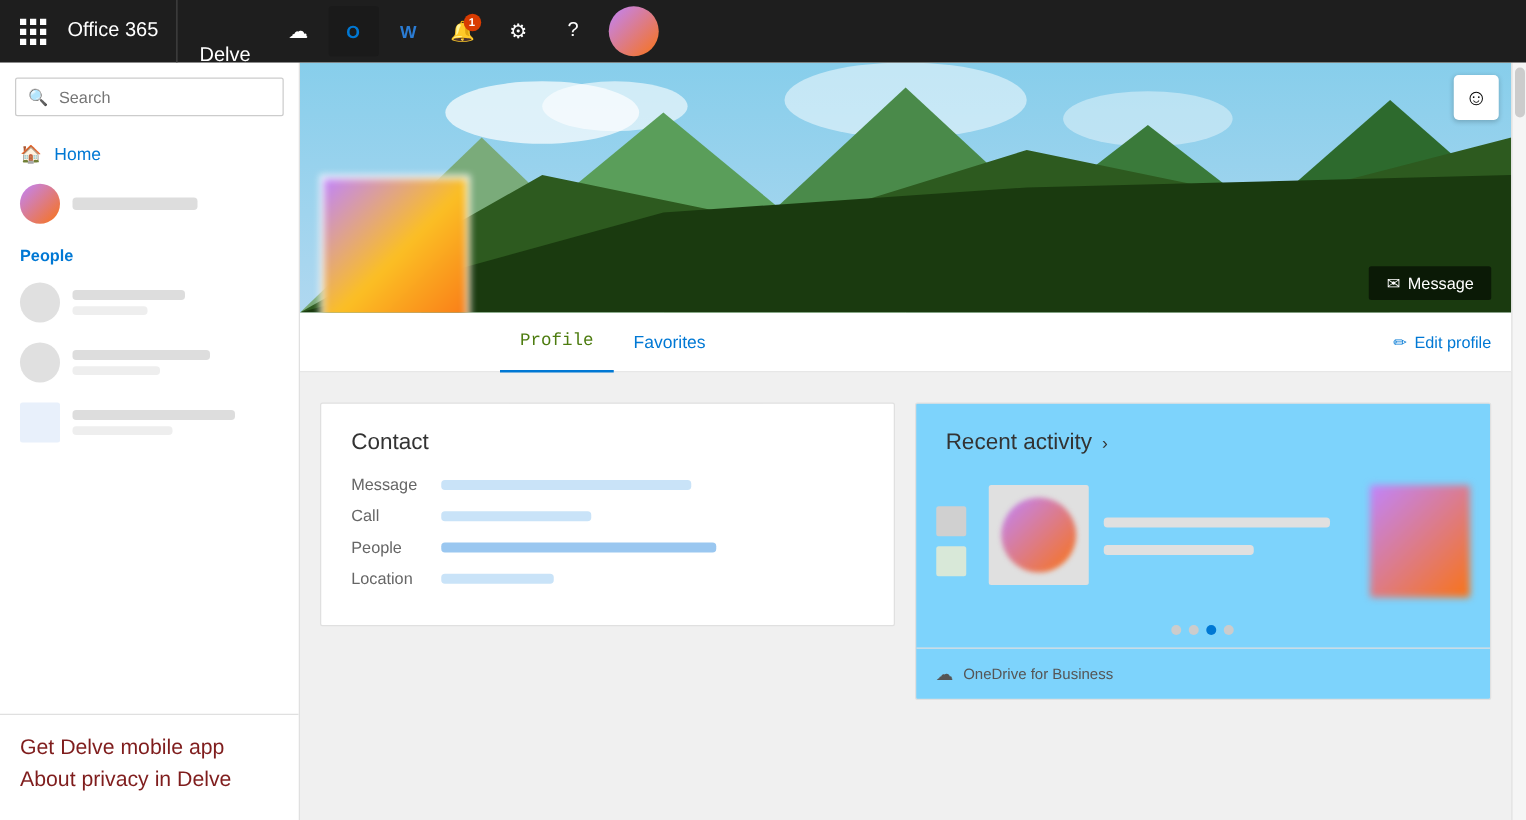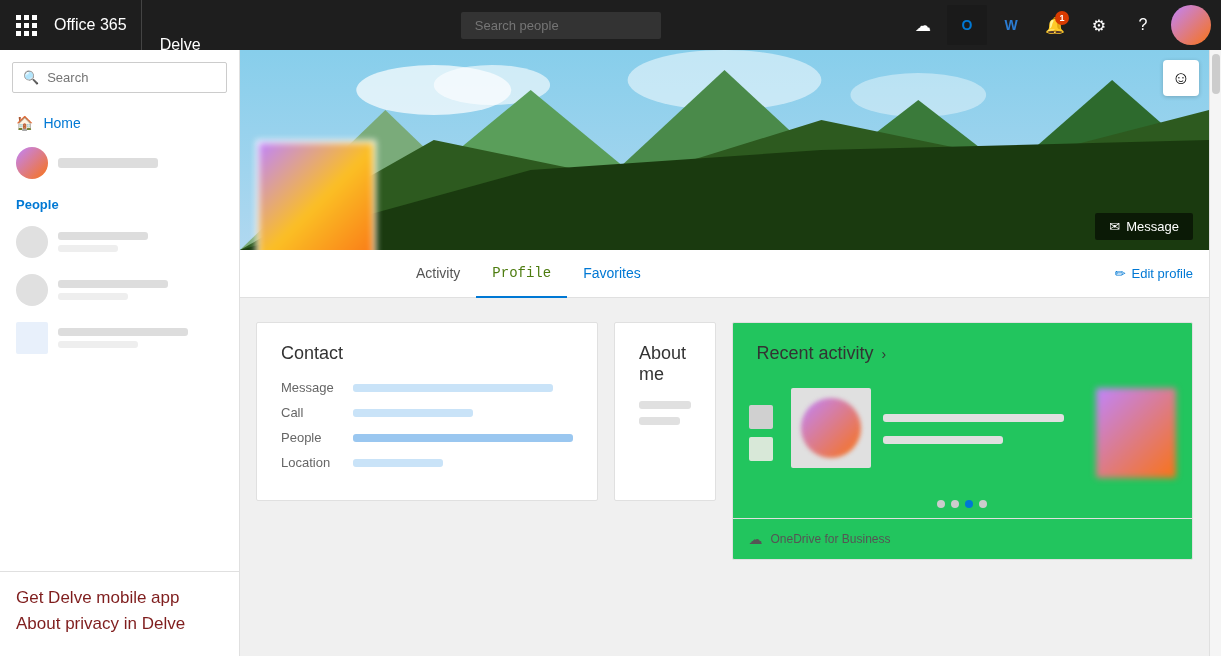--- a/index.html
+++ b/index.html
@@ -185,21 +185,21 @@
       height: 8px; background: #c9e3f8; border-radius: 3px;
     }
     .contact-value-bar.email { background: #9ac7f0; }
 
     .about-text-bar {
       height: 8px; background: #e0e0e0; border-radius: 3px; margin-bottom: 8px;
     }
 
     
     .right-card {
-      background: #22c55e; border: 1px solid #e0e0e0; border-radius: 2px;
+      background: #7dd3fc; border: 1px solid #e0e0e0; border-radius: 2px;
       flex: 1; padding: 0; overflow: hidden; display: flex; flex-direction: column;
     }
     .right-card-header {
       padding: 20px 24px 12px;
       font-size: 18px; color: #333; font-weight: 300;
       display: flex; align-items: center; gap: 8px;
     }
     .right-card-header .arrow { font-size: 14px; color: #333; }
 
     .activity-preview {
@@ -249,23 +249,20 @@
       <div class="waffle-dot"></div>
         <div class="waffle-dot"></div>
         <div class="waffle-dot"></div>
     </div>
   </div>
   <div class="top-nav-office">
     <span>Office 365</span>
   </div>
   <div class="top-nav-app">
     <span>Delve</span>
-  </div>
-  <div class="top-nav-search">
-    <input type="text" placeholder="Search people" style="">
   </div>
   <div class="top-nav-icons">
     <div class="nav-icon">☁</div>
     <div class="nav-icon" style="color:#0078d4; background:#1a1a1a;">
       <span style="font-weight:bold; font-size:14px;">O</span>
     </div>
     <div class="nav-icon" style="color:#2b7cd3;">
       <span style="font-weight:bold; font-size:14px;">W</span>
     </div>
     <div class="nav-icon">
@@ -374,23 +371,20 @@
         <span>✉</span>
         <span>Message</span>
       </button>
 
       <button class="cover-smile-btn">
         <span>☺</span>
       </button>
     </div>
 
     <div class="profile-tabs">
-      <div class="tab">
-        <span>Activity</span>
-      </div>
       <div class="tab active">
         <span>Profile</span>
       </div>
       <div class="tab tab-favorites">
         <span>Favorites</span>
       </div>
       <button class="edit-profile-btn">
         <span>✏</span>
         <span>Edit profile</span>
       </button>
@@ -414,25 +408,20 @@
           <div class="contact-row">
             <span class="contact-label">People</span>
             <div class="contact-value-bar email" style="width:220px;"></div>
           </div>
           <div class="contact-row">
             <span class="contact-label">Location</span>
             <div class="contact-value-bar" style="width:90px;"></div>
           </div>
         </div>
 
-        <div class="card">
-          <div class="card-title">About me</div>
-          <div class="about-text-bar" style="width:100%;"></div>
-          <div class="about-text-bar" style="width:80%;"></div>
-        </div>
       </div>
 
       <div class="right-card">
         <div class="right-card-header">
           <span>Recent activity</span>
           <span class="arrow">›</span>
         </div>
 
         <div class="activity-preview">
 

